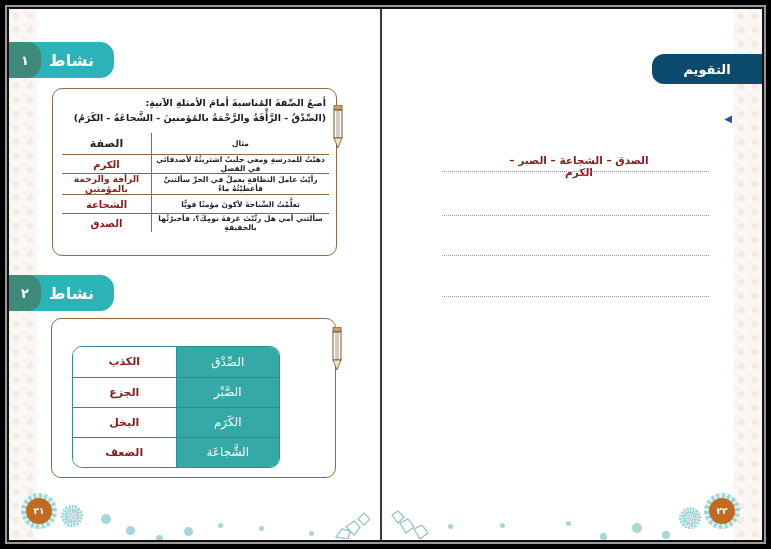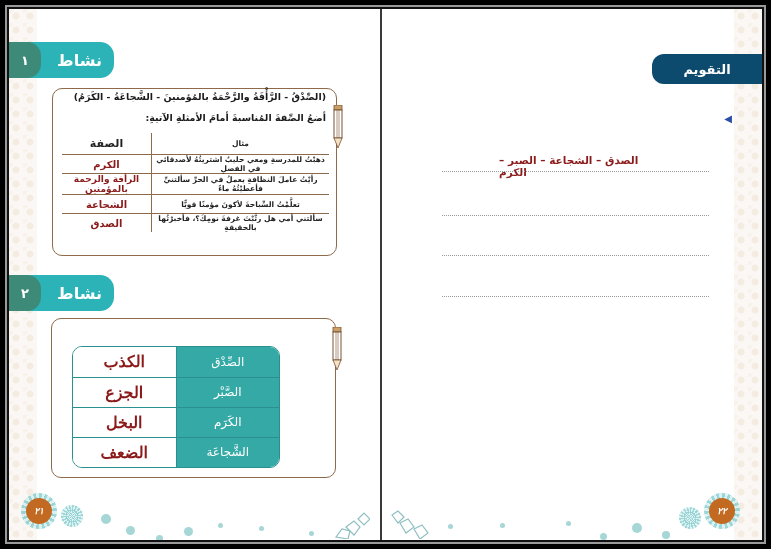--- a/index.html
+++ b/index.html
@@ -36,21 +36,21 @@
   .page-left .pattern-strip { left: 0; }
   .page-right .pattern-strip { right: 0; }
 
   
   .activity-tab {
     position: absolute; left: 0; height: 36px; width: 105px;
     background: #2bb3b7; border-radius: 0 14px 14px 0;
     display: flex; align-items: center; direction: rtl;
   }
   .activity-tab .label {
-    color: #fff; font-weight: bold; font-size: 16px; padding-right: 12px;
+    color: #fff; font-weight: bold; font-size: 16px; padding-right: 20px;
     font-family: "DejaVu Sans", sans-serif;
   }
   .activity-tab .num {
     position: absolute; left: 0; top: 0; width: 32px; height: 36px;
     background: #3d8a78; border-radius: 0 14px 14px 0;
     color: #fff; font-weight: bold; font-size: 13px;
     display: flex; align-items: center; justify-content: center;
   }
 
   
@@ -68,53 +68,53 @@
   .t1 td, .t1 th { border: 1px solid #8d6a4a; height: 19px; }
   .t1 th { font-size: 11px; color: #222; font-weight: bold; height: 22px; }
   .t1 .ex { width: 178px; font-size: 7.5px; color: #222; text-align: center; font-weight: bold; }
   .t1 .trait { font-size: 10px; color: #8b1a1a; font-weight: bold; text-align: center; }
 
   .t2-wrap { position: absolute; left: 20px; top: 27px; width: 208px; border: 1.5px solid #2a8f8f; border-radius: 10px; overflow: hidden; }
   .t2 { width: 100%; }
   .t2 td { height: 30px; text-align: center; border-bottom: 1px solid #2a8f8f; }
   .t2 tr:last-child td { border-bottom: none; }
   .t2 .trait { background: #35a9a5; color: #fff; font-size: 12px; width: 50%; border-left: 1px solid #2a8f8f; }
-  .t2 .opp { color: #8b1a1a; font-size: 16px; font-weight: bold; background: #fff; font-family: Liberation Serif, serif; }
+  .t2 .opp { color: #8b1a1a; font-size: 11px; font-weight: bold; background: #fff; }
 
   
   .eval-tab {
     position: absolute; right: 0; top: 45px; width: 110px; height: 30px;
     background: #0c4a6e; border-radius: 12px 0 0 12px;
     display: flex; align-items: center; justify-content: center;
     color: #fff; font-weight: bold; font-size: 13px;
   }
   .question {
     position: absolute; right: 30px; top: 104px; direction: rtl;
     display: flex; align-items: center; gap: 6px;
   }
   .question .bullet { color: #2b4fa8; font-size: 10px; }
   .question .text { font-size: 12.5px; font-weight: bold; color: #1a1a1a; font-family: "DejaVu Serif", serif; }
   .answer {
-    position: absolute; left: 117px; top: 145px; width: 160px; text-align: left;
+    position: absolute; left: 117px; top: 145px; width: 160px; text-align: center;
     color: #8b1a1a; font-weight: bold; font-size: 10.5px; direction: rtl;
   }
   .dotline { position: absolute; left: 60px; width: 267px; border-top: 1.3px dotted #9a9a9a; }
 
   
   .rosette {
     position: absolute; border-radius: 50%;
     background:
       radial-gradient(circle, transparent 35%, #7fc6c8 36%, #7fc6c8 40%, transparent 41%),
       repeating-conic-gradient(#8ccfd0 0 10deg, #d7efef 10deg 20deg);
     opacity: .85;
   }
   .page-badge {
     position: absolute; width: 26px; height: 26px; border-radius: 50%;
     background: #c26a22; color: #fff; font-size: 9px; font-weight: bold;
-    display: flex; align-items: center; justify-content: center; font-style: italic;
+    display: flex; align-items: center; justify-content: center;
   }
   .dot { position: absolute; border-radius: 50%; background: #a6d6d6; }
   .geo { position: absolute; }
 </style>
 </head>
 <body>
 
 <div class="frame">
   <div class="frame-inner"></div>
 </div>
@@ -130,22 +130,22 @@
     </div>
 
     <div class="box" style="left:43px; top:79px; width:285px; height:168px;">
       <svg class="pencil" style="right:-7px; top:16px;" width="10" height="44" viewBox="0 0 10 44">
         <rect x="1" y="0" width="8" height="5" fill="#c9a06a" stroke="#7a5230" stroke-width=".8"></rect>
         <rect x="1" y="5" width="8" height="28" fill="#fff" stroke="#7a5230" stroke-width="1"></rect>
         <line x1="4" y1="5" x2="4" y2="33" stroke="#7a5230" stroke-width=".6"></line>
         <line x1="6" y1="5" x2="6" y2="33" stroke="#7a5230" stroke-width=".6"></line>
         <polygon points="1,33 9,33 5,43" fill="#f3e2c4" stroke="#7a5230" stroke-width=".8"></polygon>
       </svg>
+      <div class="instr" style="margin-top:6px;">أضعُ الصِّفةَ المُناسبةَ أمامَ الأمثلةِ الآتيةِ:</div>
       <div class="instr">(الصِّدْقُ - الرَّأْفَةُ والرَّحْمَةُ بالمُؤمنينَ - الشَّجاعَةُ - الكَرَمُ)</div>
-      <div class="instr" style="margin-top:6px;">أضعُ الصِّفةَ المُناسبةَ أمامَ الأمثلةِ الآتيةِ:</div>
 
       <table class="t1" style="top:43px;">
         <tbody>
             <tr>
           <th class="ex">مثال</th>
           <th>الصفة</th>
         </tr>
         <tr>
           <td class="ex">ذهبْتُ للمدرسةِ ومعي حليبٌ اشتريتُهُ لأصدقائي في الفصلِ</td>
           <td class="trait">الكرم</td>

